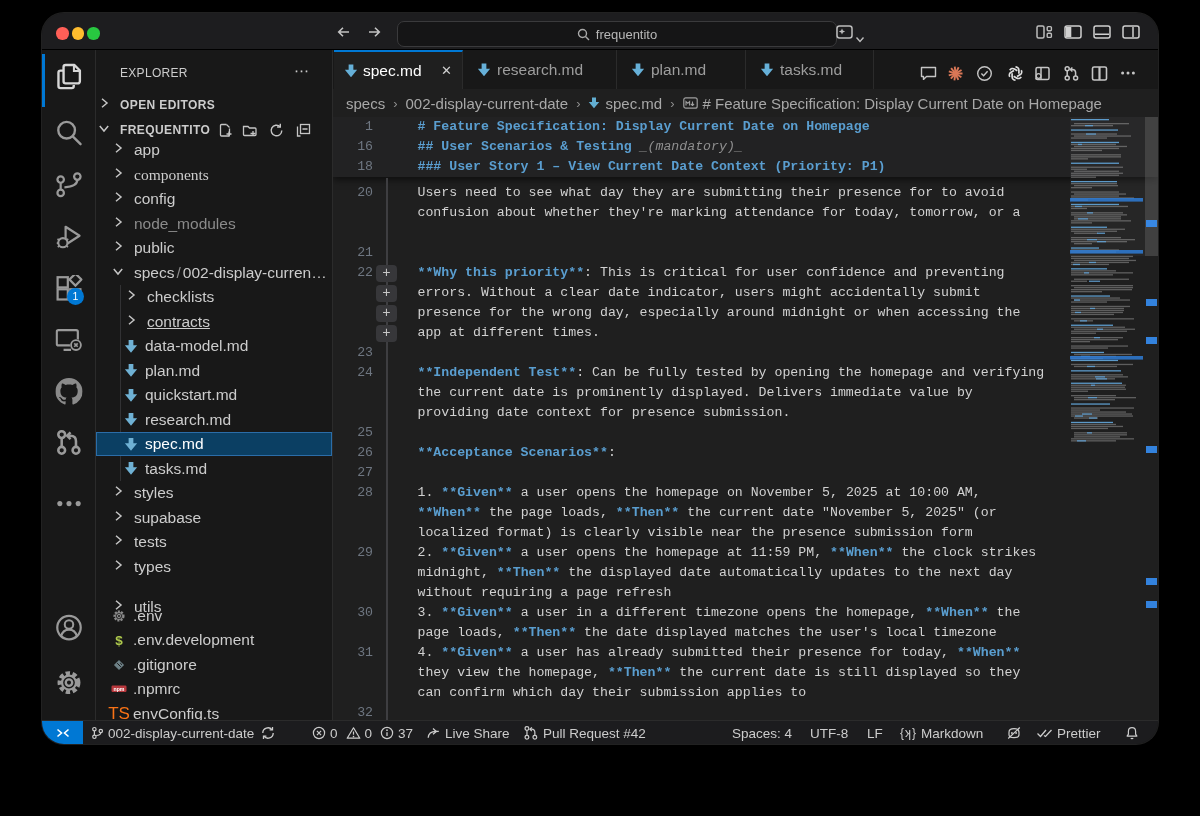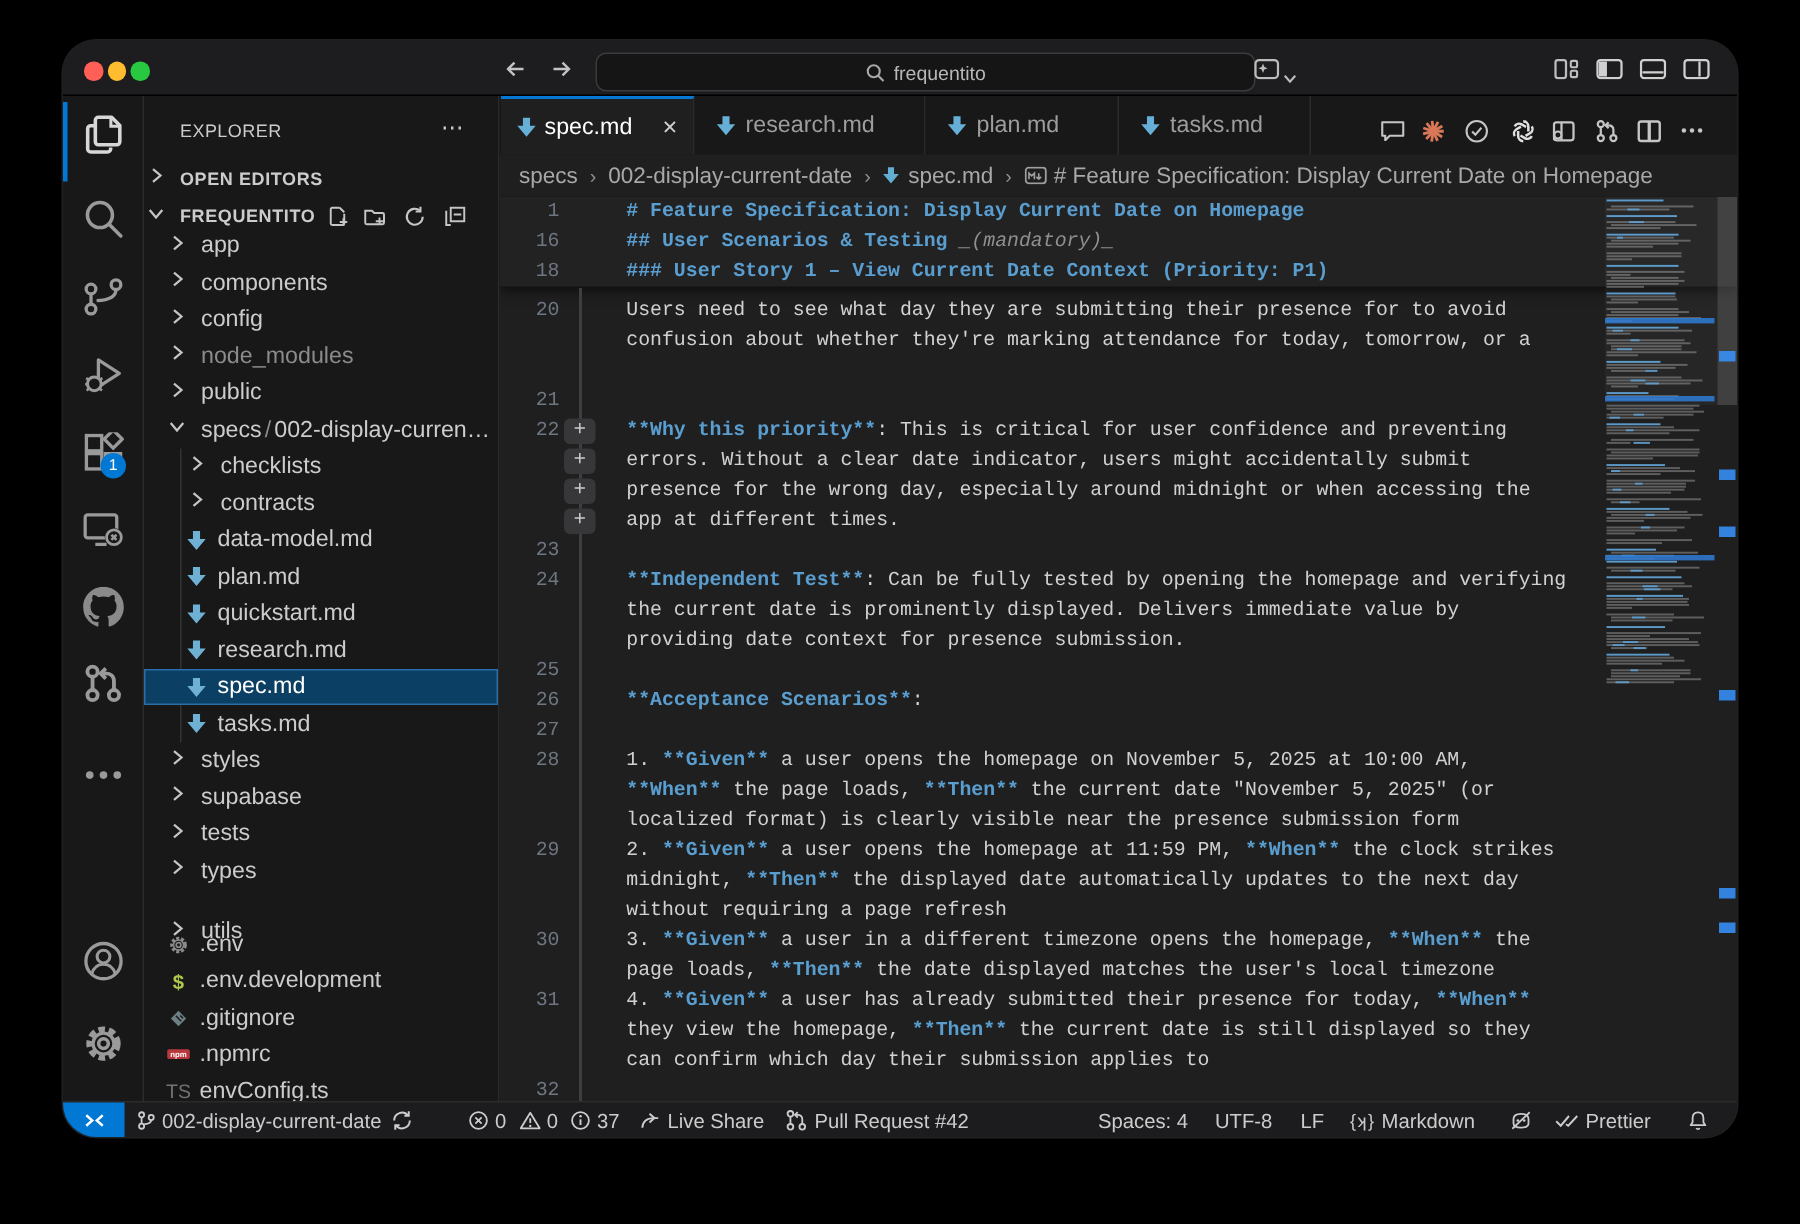--- a/index.html
+++ b/index.html
@@ -1,16 +1,16 @@
 <!DOCTYPE html>
 <html><head><meta charset="utf-8"><style>
 *{margin:0;padding:0;box-sizing:border-box;}
 html,body{width:1200px;height:816px;background:#000;overflow:hidden;}
 body{font-family:"Liberation Sans",sans-serif;}
-#win{position:absolute;left:42px;top:27px;width:1116px;height:731px;background:#181818;
+#win{position:absolute;left:42px;top:13px;width:1116px;height:731px;background:#181818;
  border-radius:22px;overflow:hidden;box-shadow:0 0 0 1px rgba(120,120,120,0.28),0 18px 50px rgba(0,0,0,0.7);}
 .abs{position:absolute;}
 
 #titlebar{position:absolute;left:0;top:0;width:100%;height:37px;background:#1d1d1f;border-bottom:1px solid #000;}
 .tl{position:absolute;top:14px;width:12.5px;height:12.5px;border-radius:50%;}
 #searchbox{position:absolute;left:355px;top:8px;width:440px;height:26px;background:#151516;
  border:1px solid #3a3a3c;border-radius:7px;color:#b8b8b8;font-size:13px;
  display:flex;align-items:center;justify-content:center;gap:6px;}
 .navarrow{position:absolute;top:12px;color:#c2c2c2;}
 
@@ -187,21 +187,21 @@
           <path d="M6.5 6 H11.5" stroke="#c5c5c5" stroke-width="1.3"></path>
           <path d="M4.5 13 H1.5 V3.5" stroke="#c5c5c5" stroke-width="1.3" fill="none"></path>
         </svg></div>
 <div class="abs" style="left:24px;top:234.8px;width:1px;height:196.0px;background:#323234"></div>
 <div class="srow" style="top:87.75px;">
         <span style="margin-left:15px"><svg width="14" height="14" viewBox="0 0 14 14" fill="none">
             <path d="M5 2.8 L10 7 L5 11.2" stroke="#c5c5c5" stroke-width="1.5" fill="none"></path>
           </svg></span>
         <span class="" style="margin-left:9px">app</span>
       </div>
-<div class="srow" style="top:112.25px;">
+<div class="srow" style="top:112.25px;font-family:Liberation Serif, serif;">
         <span style="margin-left:15px"><svg width="14" height="14" viewBox="0 0 14 14" fill="none">
             <path d="M5 2.8 L10 7 L5 11.2" stroke="#c5c5c5" stroke-width="1.5" fill="none"></path>
           </svg></span>
         <span class="" style="margin-left:9px">components</span>
       </div>
 <div class="srow" style="top:161.25px;">
         <span style="margin-left:15px"><svg width="14" height="14" viewBox="0 0 14 14" fill="none">
             <path d="M5 2.8 L10 7 L5 11.2" stroke="#c5c5c5" stroke-width="1.5" fill="none"></path>
           </svg></span>
         <span class="dim" style="margin-left:9px">node_modules</span>
@@ -225,21 +225,21 @@
         <span style="margin-left:9px">specs</span>
         <span style="color:#8b8b8b;margin:0 2px">/</span>
         <span>002-display-curren…</span>
       </div>
 <div class="srow" style="top:234.75px;">
         <span style="margin-left:28px"><svg width="14" height="14" viewBox="0 0 14 14" fill="none">
             <path d="M5 2.8 L10 7 L5 11.2" stroke="#c5c5c5" stroke-width="1.5" fill="none"></path>
           </svg></span>
         <span style="margin-left:9px">checklists</span>
       </div>
-<div class="srow" style="top:259.25px;">
+<div class="srow" style="top:259.25px;text-decoration:underline;">
         <span style="margin-left:28px"><svg width="14" height="14" viewBox="0 0 14 14" fill="none">
             <path d="M5 2.8 L10 7 L5 11.2" stroke="#c5c5c5" stroke-width="1.5" fill="none"></path>
           </svg></span>
         <span style="margin-left:9px">contracts</span>
       </div>
 <div class="srow" style="top:283.75px;">
         <span style="margin-left:28px;display:inline-flex;width:14px;justify-content:center">
           <svg width="15" height="15" viewBox="0 0 15 15" fill="none">
             <path transform="scale(1.154)" d="M4.3 0.5 H8.7 V5.4 H12.2 L6.5 12.2 L0.8 5.4 H4.3 Z" fill="#6fb1d4"></path>
           </svg>
@@ -347,21 +347,21 @@
         <span style="margin-left:15px;display:inline-flex;width:16px;justify-content:center;align-items:center">
           <svg width="16" height="14" viewBox="0 0 16 14">
             <rect x="0.5" y="3.5" width="15" height="6.5" rx="1.2" fill="#b8383d"></rect>
             <text x="8" y="8.8" font-size="5.2" font-family="Liberation Sans" font-weight="bold" fill="#fff" text-anchor="middle">npm</text>
           </svg>
         </span>
         <span style="margin-left:6px">.npmrc</span>
       </div>
 <div class="srow" style="top:651.25px;">
         <span style="margin-left:15px;display:inline-flex;width:16px;justify-content:center;align-items:center">
-          <span style="color:#737373;font-weight:normal;font-size:13px;">TS</span>
+          <span style="color:#f97316;font-weight:normal;font-size:17px;">TS</span>
         </span>
         <span style="margin-left:6px">envConfig.ts</span>
       </div>
 </div>
 <div id="tabbar">
 <div class="tab active" style="left:1px;width:129px;">
         <span style="margin-left:10px;display:inline-flex">
           <svg width="14" height="14" viewBox="0 0 14 14" fill="none">
             <path transform="scale(1.077)" d="M4.3 0.5 H8.7 V5.4 H12.2 L6.5 12.2 L0.8 5.4 H4.3 Z" fill="#66b0d8"></path>
           </svg>

